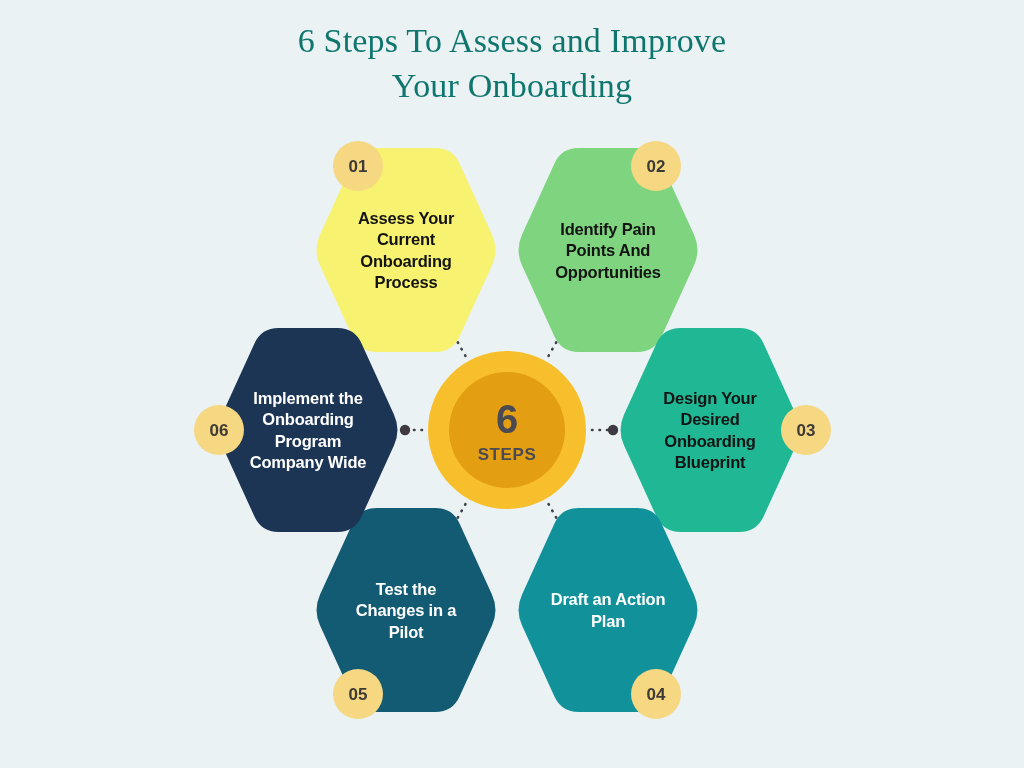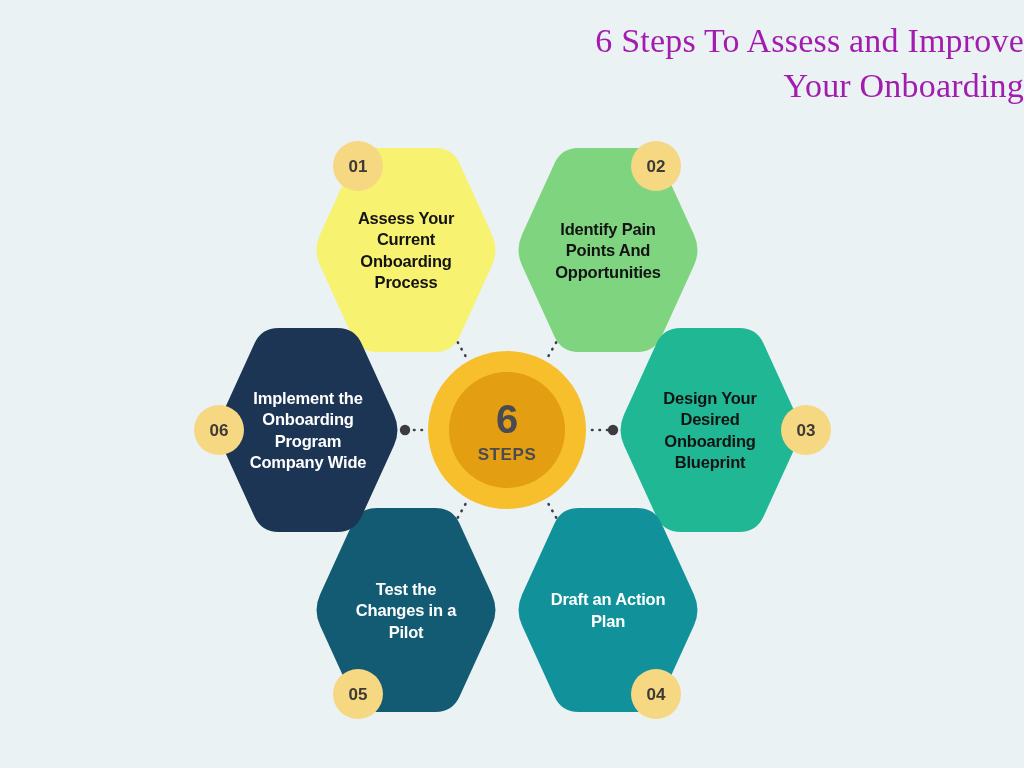--- a/index.html
+++ b/index.html
@@ -17,25 +17,25 @@
   #stage {
     position: relative;
     width: 1024px;
     height: 768px;
   }
   #title {
     position: absolute;
     left: 0;
     top: 18px;
     width: 1024px;
-    text-align: right;
+    text-align: center;
     font-family: "Liberation Serif", "DejaVu Serif", serif;
     font-size: 34px;
     line-height: 45px;
-    color: #a21caf;
+    color: #0f766e;
     letter-spacing: 0.2px;
     white-space: pre-line;
   }
   #diagram {
     position: absolute;
     left: 0;
     top: 0;
     width: 1024px;
     height: 768px;
   }

